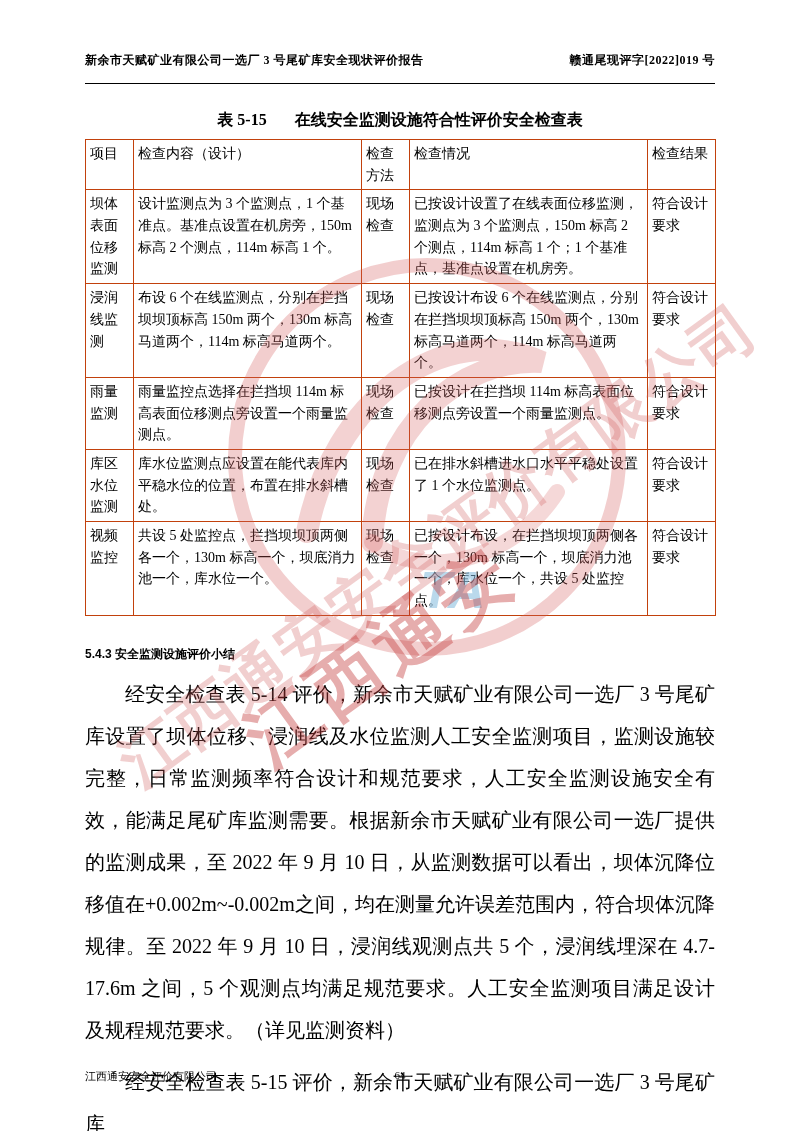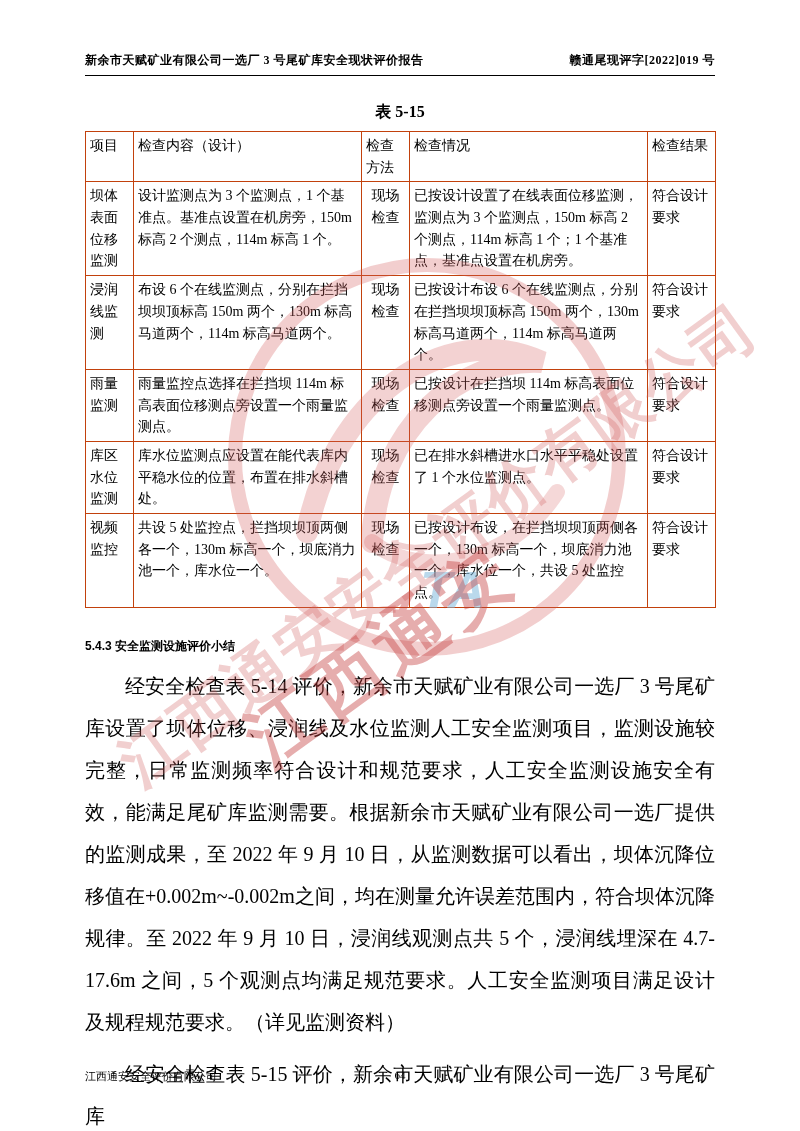--- a/index.html
+++ b/index.html
@@ -15,21 +15,21 @@
     overflow: hidden;
   }
   .content { position: relative; z-index: 1; padding: 0 85px; }
 
   
   .doc-header {
     display: flex;
     justify-content: space-between;
     align-items: flex-end;
     padding-top: 52px;
-    padding-bottom: 6px;
+    padding-bottom: 14px;
     border-bottom: 1.5px solid #000;
     font-size: 12px;
     font-weight: bold;
     letter-spacing: 0.5px;
   }
 
   
   .table-caption {
     display: flex;
     justify-content: center;
@@ -50,21 +50,21 @@
   }
   table.checklist th, table.checklist td {
     border: 1px solid #c2410c;
     padding: 3px 4px;
     vertical-align: top;
     word-break: break-all;
   }
   table.checklist th { font-weight: normal; text-align: left; }
   th.h-method, th.h-situation { text-align: center; }
   td.cell-item { text-align: left; padding-left: 6px; }
-  td.cell-method { text-align: center; vertical-align: middle; }
+  td.cell-method { text-align: left; vertical-align: middle; }
   td.cell-result { padding-left: 5px; }
 
   
   .section-heading {
     margin-top: 30px;
     font-size: 12px;
     font-weight: bold;
     font-family: "Liberation Sans", "DejaVu Sans", sans-serif;
   }
   .body-paragraph {
@@ -128,20 +128,21 @@
 
   <div class="content">
 
     <div class="doc-header">
       <span>新余市天赋矿业有限公司一选厂 3 号尾矿库安全现状评价报告</span>
       <span>赣通尾现评字[2022]019 号</span>
     </div>
 
     <div class="table-caption">
       <span>表 5-15</span>
+      <span>在线安全监测设施符合性评价安全检查表</span>
     </div>
 
     <table class="checklist">
       <colgroup>
         <col style="width:48px">
         <col style="width:228px">
         <col style="width:48px">
         <col style="width:238px">
         <col style="width:68px">
       </colgroup>

